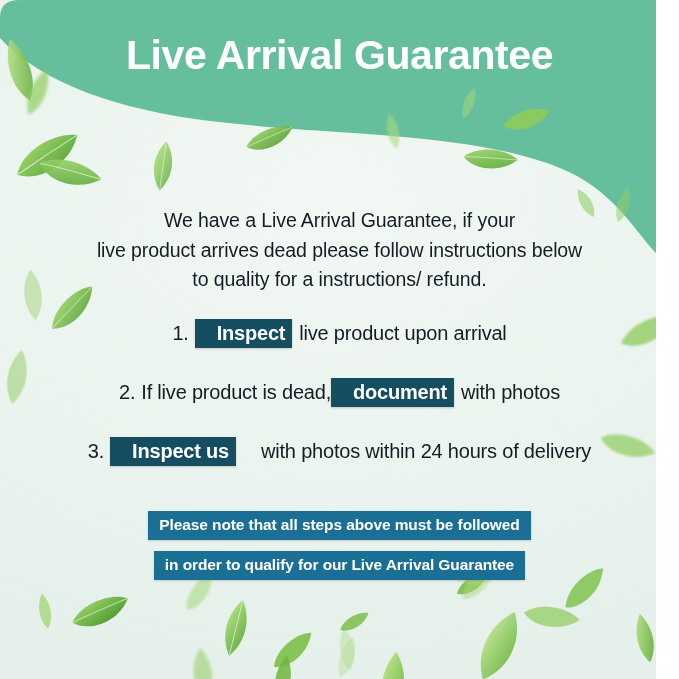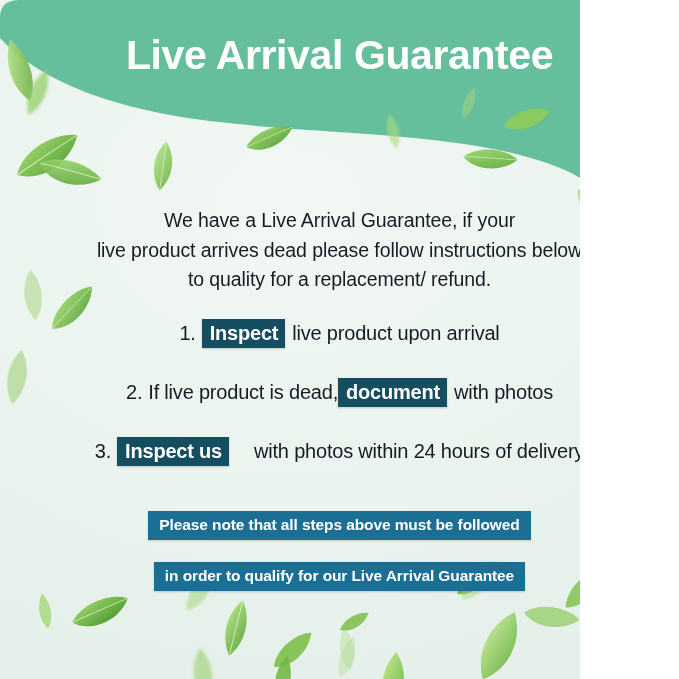--- a/index.html
+++ b/index.html
@@ -6,21 +6,21 @@
   * { margin:0; padding:0; box-sizing:border-box; }
 
   html, body {
     width:679px; height:679px;
     overflow:hidden;
     font-family:"Liberation Sans", sans-serif;
   }
 
   #poster {
     position:relative;
-    width:580px; height:679px;
+    width:656px; height:679px;
     background:
       radial-gradient(ellipse 120% 80% at 50% 30%, #f2f8f4 0%, #eaf3ed 55%, #e4efe9 100%);
     overflow:hidden;
   }
 
   
   #leaf-layer {
     position:absolute; inset:0;
     pointer-events:none;
     z-index:2;
@@ -89,33 +89,33 @@
 
   .step-num { margin-right:6px; }
 
   .step-text { }
 
   .hl {
     display:inline-block;
     background:#154d61;
     color:#ffffff;
     font-weight:bold;
-    padding:2px 7px 3px 8px;
+    padding:2px 7px 3px 22px;
     letter-spacing:-0.2px;
     line-height:1.2;
     box-shadow:0 1px 2px rgba(0,0,0,0.18);
   }
 
   
   #note {
     margin-top:45px;
     display:flex;
     flex-direction:column;
     align-items:center;
-    gap:22px;
+    gap:11px;
   }
   .note-line {
     background:#1b6e94;
     color:#ffffff;
     font-size:15.5px;
     font-weight:bold;
     letter-spacing:-0.1px;
     padding:4px 11px 5px 11px;
     white-space:nowrap;
     line-height:1.3;
@@ -434,21 +434,21 @@
 
   </div>
 
   <div id="page-title">Live Arrival Guarantee</div>
 
   <div id="content">
 
     <div id="intro">
       <span class="intro-line">We have a Live Arrival Guarantee, if your</span>
       <span class="intro-line">live product arrives dead please follow instructions below</span>
-      <span class="intro-line">to quality for a replacement/ refund.</span>
+      <span class="intro-line">to quality for a instructions/ refund.</span>
     </div>
 
     <div class="steps">
 
       <div class="step step-1">
         <span class="step-num">1.</span>
         <span class="hl">Inspect</span>
         <span class="step-text" style="margin-left:7px;">live product upon arrival</span>
       </div>
 

